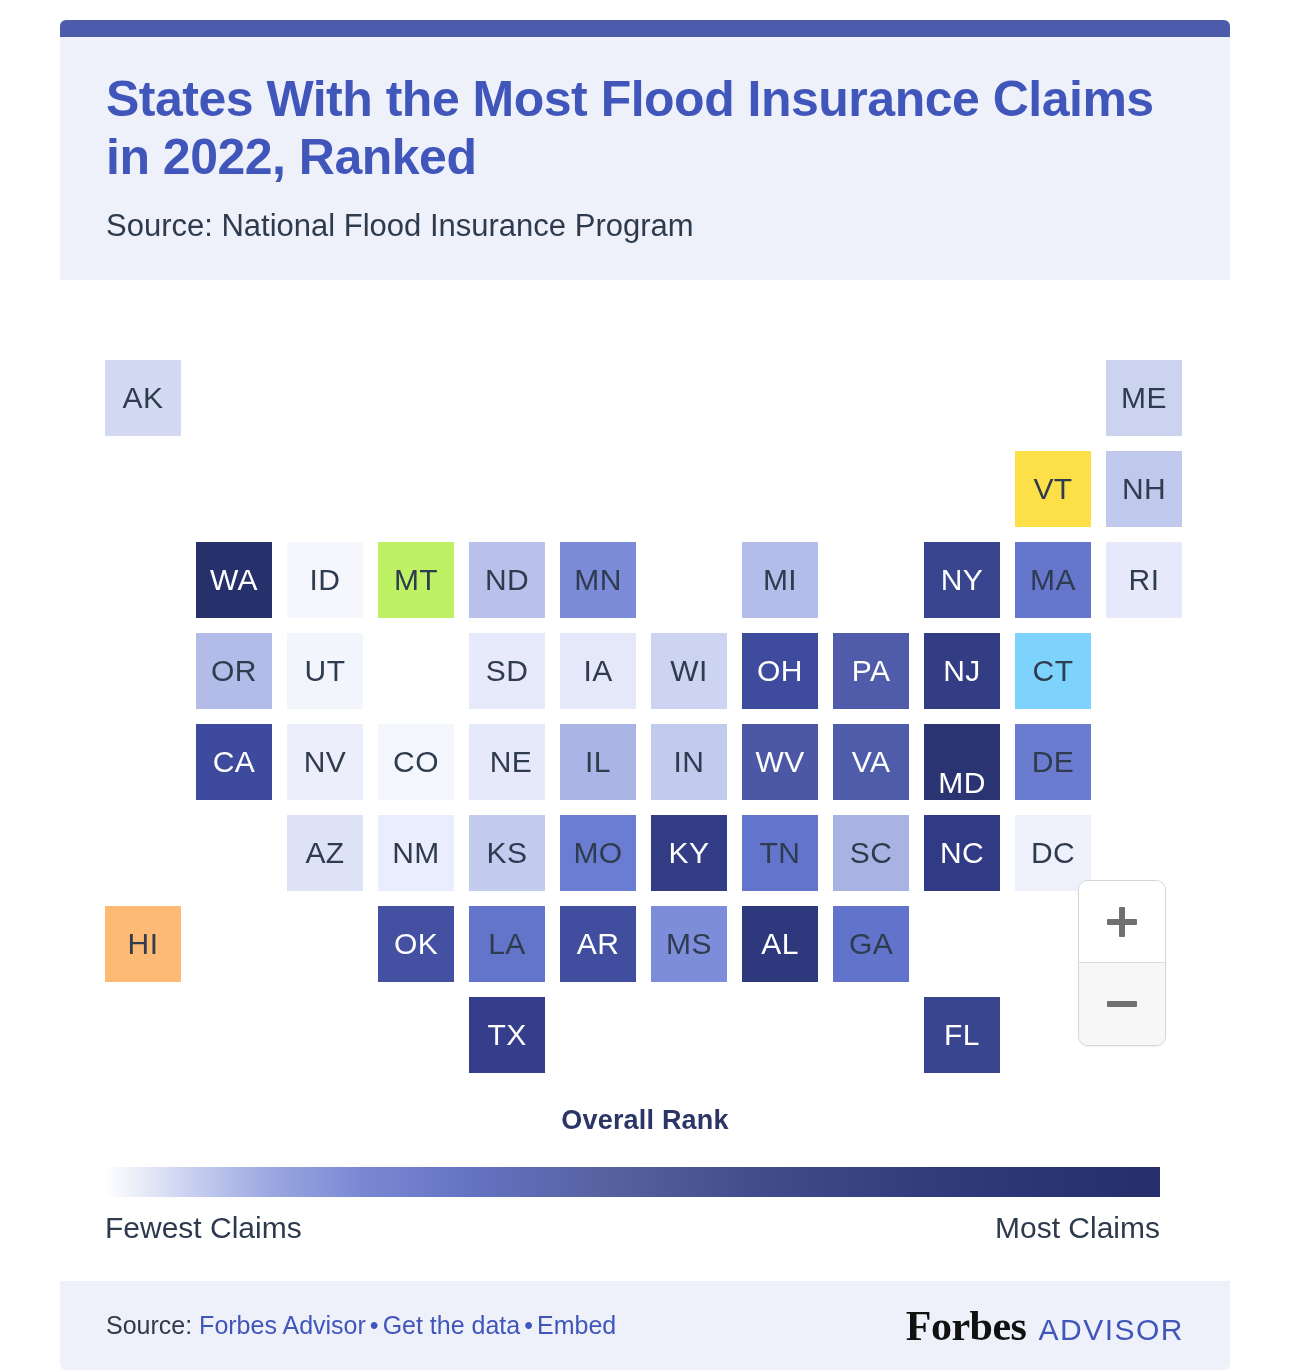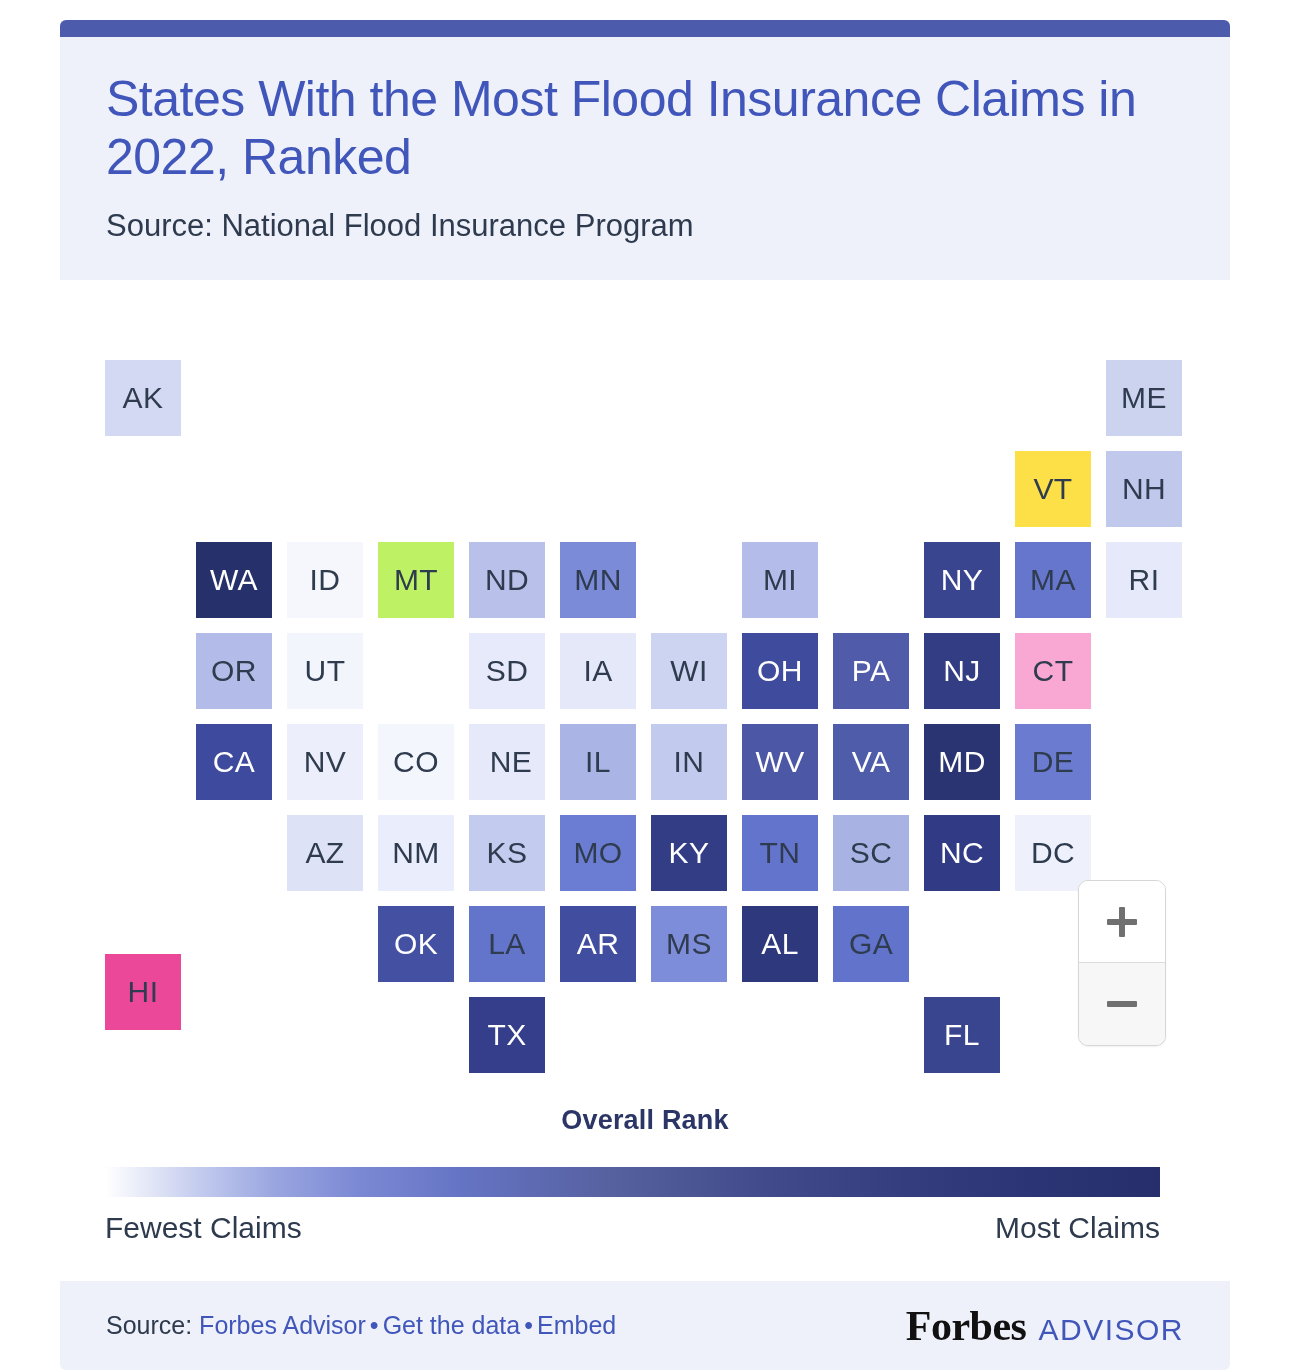--- a/index.html
+++ b/index.html
@@ -12,21 +12,21 @@
   #root { position: relative; width: 1290px; height: 1370px; background:#fff; }
 
   
   .header-wrap {
     position: absolute; left: 60px; top: 20px; width: 1170px;
     border-radius: 6px 6px 0 0; overflow: hidden;
   }
   .header-bar { height: 17px; background: #4c5bab; width: 100%; }
   .header-body { background: #eef1fa; padding: 34px 46px 36px 46px; }
   .header-title {
-    font-size: 50px; line-height: 1.15; font-weight: normal;
+    font-size: 50px; line-height: 1.15; font-weight: bold;
     color: #4156ba; letter-spacing: -0.5px;
   }
   .header-sub {
     margin-top: 22px; font-size: 31px; color: #2e3a4d; font-weight: 400;
   }
 
   
   .map-area { position: absolute; left: 0; top: 330px; width: 1290px; height: 760px; }
   .tile {
     position: absolute; width: 76px; height: 76px;
@@ -169,21 +169,21 @@
       </div>
       <div class="tile dark" style="left: 742px; top: 303px; background: rgb(63, 75, 156);">
         <span class="tile-label">OH</span>
       </div>
       <div class="tile dark" style="left: 833px; top: 303px; background: rgb(80, 92, 169);">
         <span class="tile-label">PA</span>
       </div>
       <div class="tile dark" style="left: 924px; top: 303px; background: rgb(51, 61, 132);">
         <span class="tile-label">NJ</span>
       </div>
-      <div class="tile light" style="left: 1015px; top: 303px; background: #f9a8d4; align-items: center;">
+      <div class="tile light" style="left: 1015px; top: 303px; background: #7dd3fc; align-items: center;">
         <span class="tile-label">CT</span>
       </div>
       <div class="tile dark" style="left: 196px; top: 394px; background: rgb(62, 74, 157);">
         <span class="tile-label">CA</span>
       </div>
       <div class="tile light" style="left: 287px; top: 394px; background: rgb(236, 239, 251);">
         <span class="tile-label">NV</span>
       </div>
       <div class="tile light" style="left: 378px; top: 394px; background: rgb(244, 246, 253);">
         <span class="tile-label">CO</span>
@@ -196,21 +196,21 @@
       </div>
       <div class="tile light" style="left: 651px; top: 394px; background: rgb(194, 203, 238);">
         <span class="tile-label">IN</span>
       </div>
       <div class="tile dark" style="left: 742px; top: 394px; background: rgb(76, 88, 166);">
         <span class="tile-label">WV</span>
       </div>
       <div class="tile dark" style="left: 833px; top: 394px; background: rgb(79, 92, 170);">
         <span class="tile-label">VA</span>
       </div>
-      <div class="tile dark" style="left: 924px; top: 394px; background: rgb(42, 52, 114);">
+      <div class="tile dark" style="left: 924px; top: 394px; background: rgb(42, 52, 114); align-items: flex-end;">
         <span class="tile-label">MD</span>
       </div>
       <div class="tile light" style="left: 1015px; top: 394px; background: rgb(107, 124, 208);">
         <span class="tile-label">DE</span>
       </div>
       <div class="tile light" style="left: 287px; top: 485px; background: rgb(221, 226, 247);">
         <span class="tile-label">AZ</span>
       </div>
       <div class="tile light" style="left: 378px; top: 485px; background: rgb(234, 237, 251);">
         <span class="tile-label">NM</span>
@@ -229,21 +229,21 @@
       </div>
       <div class="tile light" style="left: 833px; top: 485px; background: rgb(168, 179, 228);">
         <span class="tile-label">SC</span>
       </div>
       <div class="tile dark" style="left: 924px; top: 485px; background: rgb(49, 59, 133);">
         <span class="tile-label">NC</span>
       </div>
       <div class="tile light" style="left: 1015px; top: 485px; background: rgb(238, 241, 252);">
         <span class="tile-label">DC</span>
       </div>
-      <div class="tile light" style="left: 105px; top: 576px; background: #ec4899; margin-top: 48px;">
+      <div class="tile light" style="left: 105px; top: 576px; background: #fdba74;">
         <span class="tile-label">HI</span>
       </div>
       <div class="tile dark" style="left: 378px; top: 576px; background: rgb(68, 80, 162);">
         <span class="tile-label">OK</span>
       </div>
       <div class="tile light" style="left: 469px; top: 576px; background: rgb(99, 117, 203);">
         <span class="tile-label">LA</span>
       </div>
       <div class="tile dark" style="left: 560px; top: 576px; background: rgb(65, 77, 158);">
         <span class="tile-label">AR</span>

